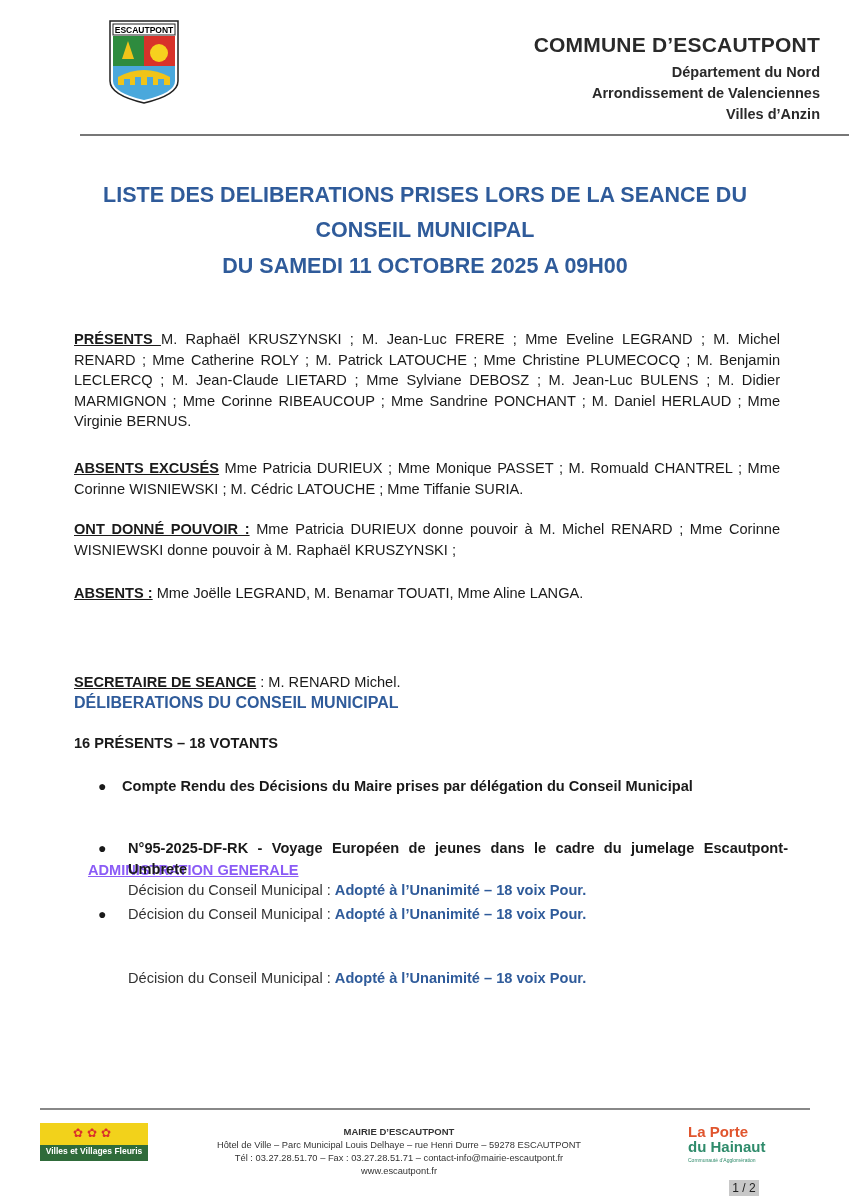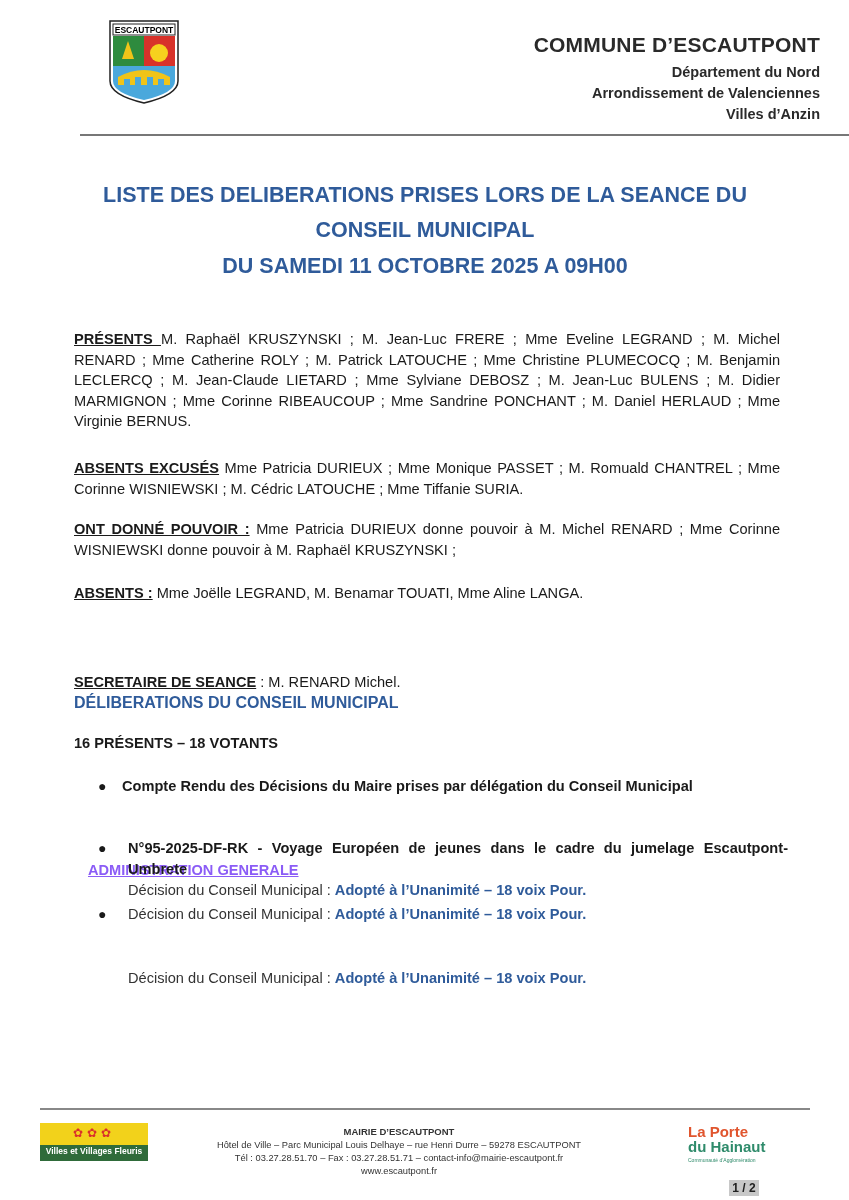--- a/index.html
+++ b/index.html
@@ -65,21 +65,21 @@
   .foot { left: 189px; width: 420px; text-align: center; font-size: 9.3px; color: #333; line-height: 12.5px; }
   #mairie { top: 1126px; font-weight: bold; font-size: 9.5px; }
   #addr { top: 1139px; }
   #tel { top: 1152px; }
   #www { top: 1165px; }
   #lpdh { left: 688px; top: 1124px; width: 100px; font-weight: bold; font-size: 15px; line-height: 15px; }
   #lpdh .l1 { color: #e0552e; }
   #lpdh .l2 { color: #2f8b6b; }
   #lpdh .l3 { color: #2f8b6b; font-size: 5px; line-height: 6px; font-weight: normal; margin-top: 3px; }
   #pagenum { left: 729px; top: 1180px; width: 30px; height: 16px; background: #c8c8c8; text-align: center;
-             font-size: 12px; font-weight: bold; line-height: 16px; color: #222; }
+             font-size: 12px; font-weight: normal; line-height: 16px; color: #222; }
 </style>
 </head>
 <body>
 
 <div id="crest" class="abs">
   <svg width="72" height="86" viewBox="0 0 72 86">
     <path d="M2 2 H70 V62 Q70 76 36 84 Q2 76 2 62 Z" fill="#fff" stroke="#222" stroke-width="1.5"></path>
     <rect x="5" y="5" width="62" height="11" fill="#fff" stroke="#222" stroke-width="1"></rect>
     <text x="36" y="14" text-anchor="middle" font-size="8.5" font-weight="bold" font-family="Liberation Sans, sans-serif">ESCAUTPONT</text>
     <rect x="5" y="17" width="31" height="30" fill="#2e8b3e"></rect>

